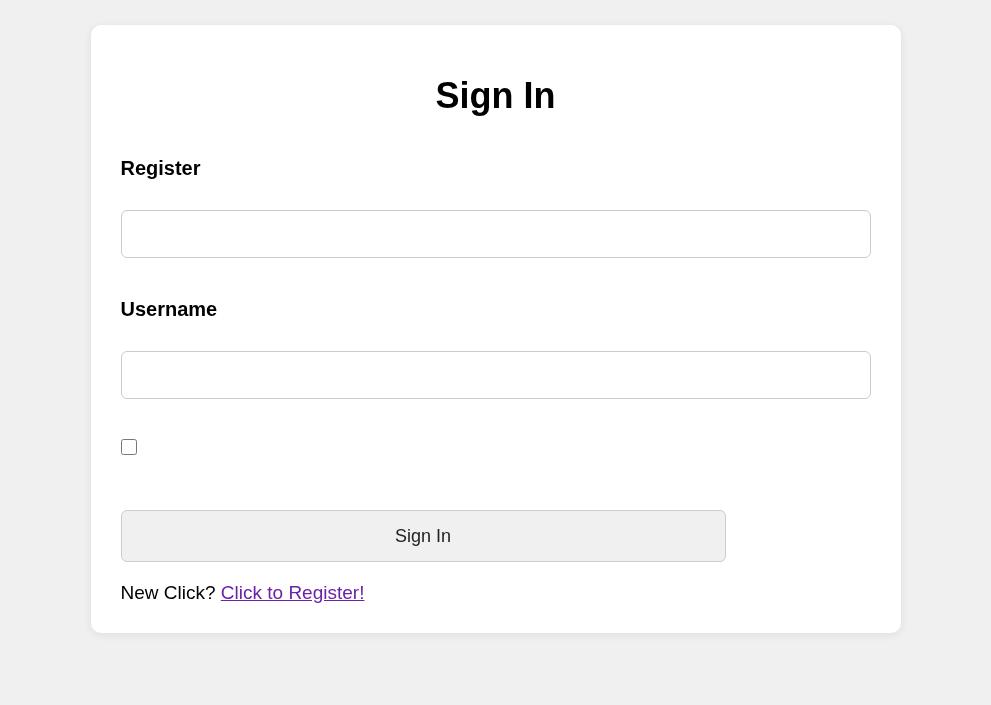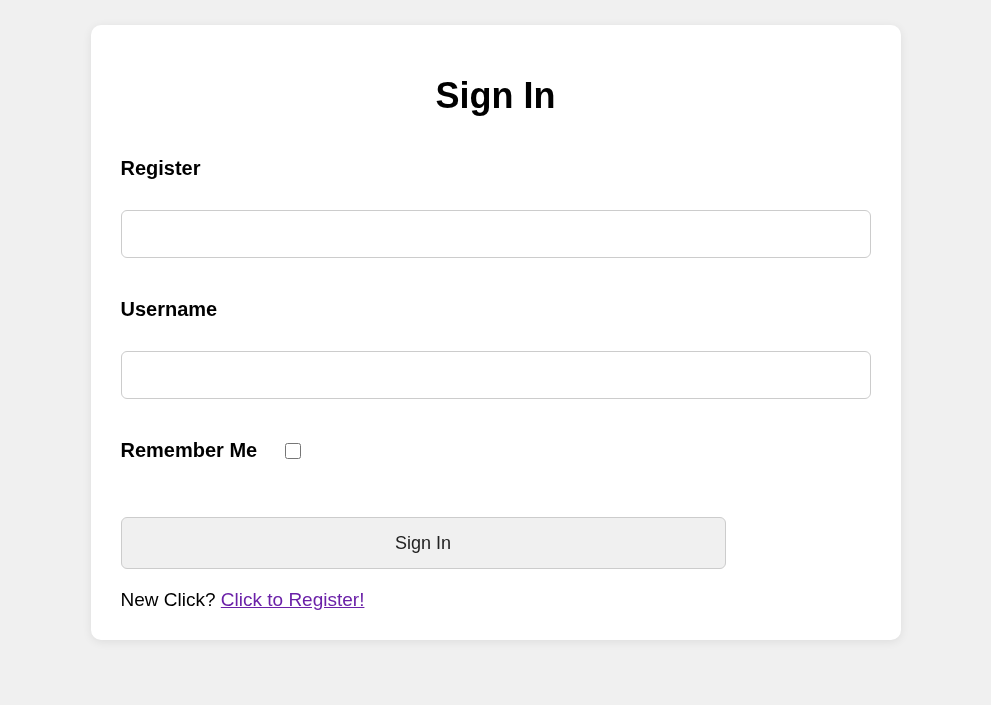--- a/index.html
+++ b/index.html
@@ -100,21 +100,20 @@
     <label class="label">Register</label>
     <input type="text" class="text-input" value="" style="">
   </div>
 
   <div class="form-group">
     <label class="label">Username</label>
     <input type="password" class="text-input" value="" style="">
   </div>
 
   <div class="remember-row">
-    <span class="remember-label">Remember Me</span>
     <input type="checkbox" class="checkbox" style="">
   </div>
 
   <button class="signin-btn">Sign In</button>
 
   <p class="footer-text">
     <span>New Click? </span><a class="register-link">Click to Register!</a>
   </p>
 
 </div>

